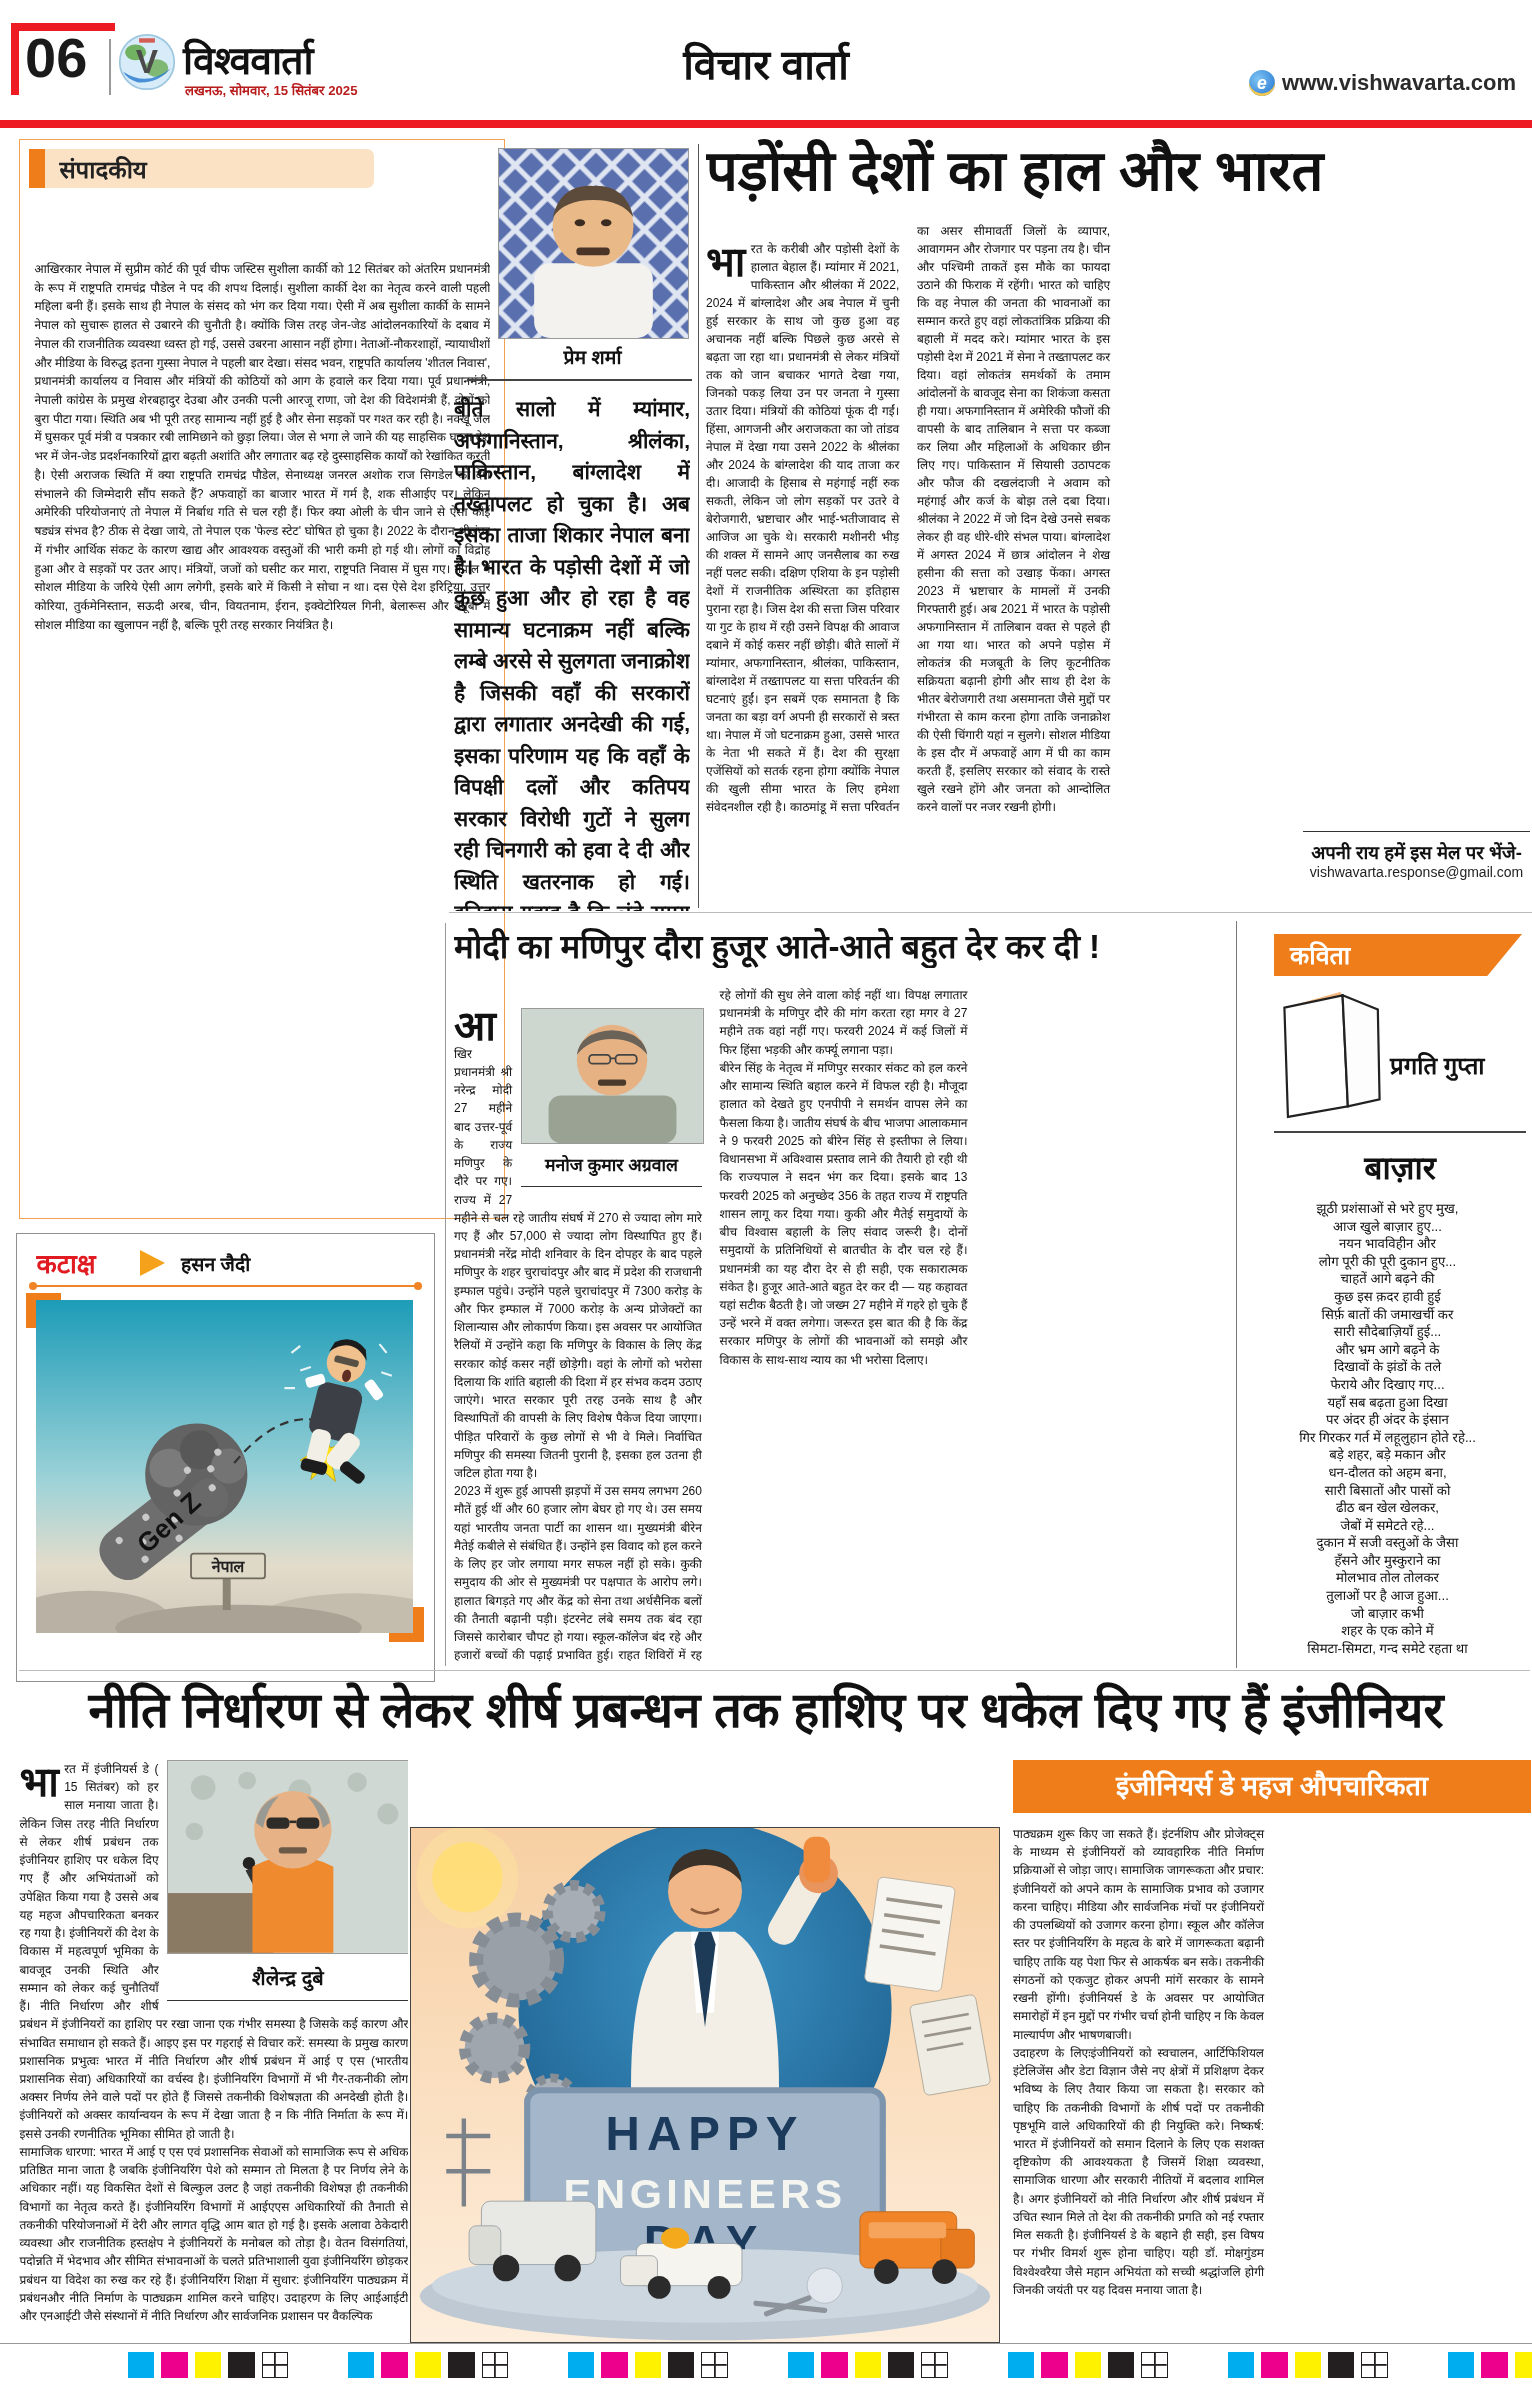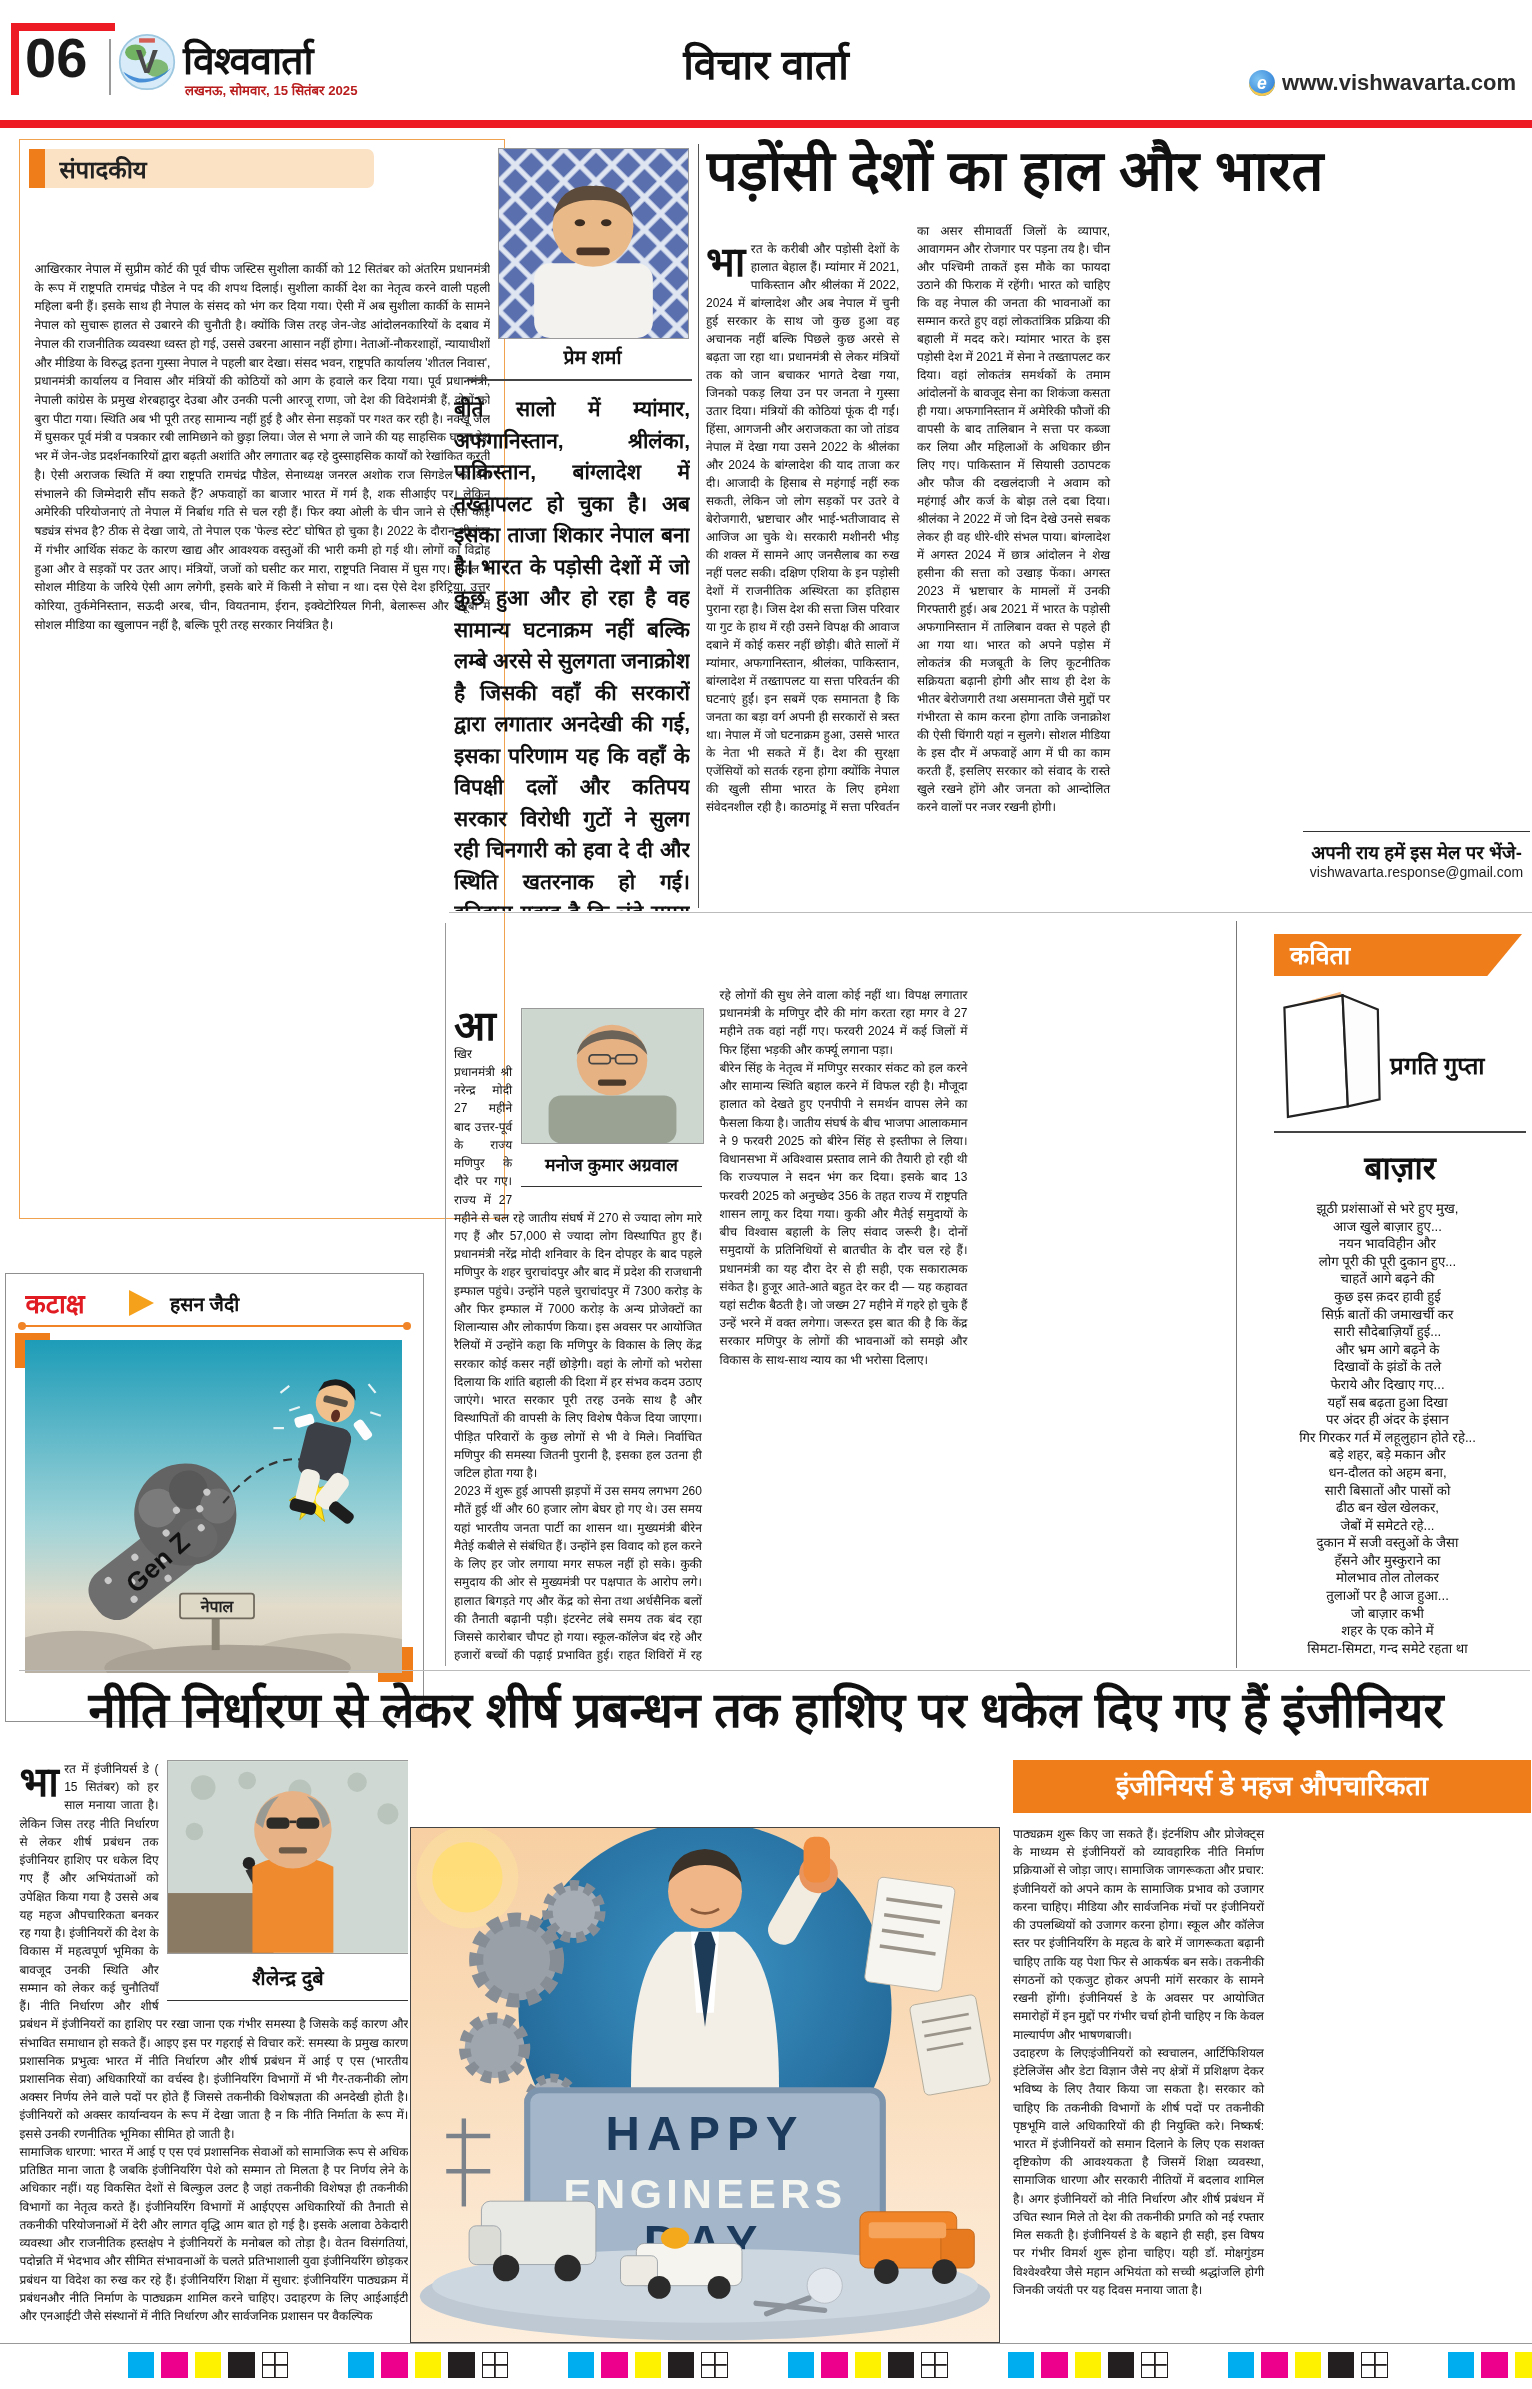--- a/index.html
+++ b/index.html
@@ -23,21 +23,21 @@
   
   .ed-box{left:19.4px;top:139px;width:486px;height:1080px;border:1.8px solid #f0a24e;box-sizing:border-box;}
   .ed-label-bar{position:absolute;left:8.8px;top:8.8px;width:345px;height:39px;background:#fbe2c5;border-radius:0 7px 7px 0;}
   .ed-label-sq{position:absolute;left:8.8px;top:8.8px;width:16px;height:39px;background:#ef7d1a;}
   .ed-label{position:absolute;left:39px;top:12.3px;font-size:24px;font-weight:bold;color:#222;}
   .ed-head{position:absolute;left:0;right:0;top:63px;text-align:center;font-size:33px;font-weight:bold;}
   .ed-body{position:absolute;left:14px;right:14px;top:120px;bottom:10.6px;font-size:12px;line-height:1.56;
            text-align:justify;overflow:hidden;white-space:pre-line;}
 
   
-  .kt-box{left:5px;top:1233px;width:419px;height:449px;border:1.8px solid #8f8f8f;box-sizing:border-box;margin-top:40px;}
+  .kt-box{left:16px;top:1233px;width:419px;height:449px;border:1.8px solid #8f8f8f;box-sizing:border-box;}
   .kt-label{position:absolute;left:19.4px;top:10.6px;font-size:26.4px;font-weight:bold;color:#e11b22;}
   .kt-arrow{position:absolute;left:123px;top:16px;width:0;height:0;border-left:25px solid #f5a11c;
             border-top:13.2px solid transparent;border-bottom:13.2px solid transparent;}
   .kt-author{position:absolute;left:164px;top:16px;font-size:19.4px;font-weight:bold;}
   .kt-line{position:absolute;left:16px;top:51px;width:384px;height:1.8px;background:#f08426;}
   .kt-dot{position:absolute;top:48px;width:8px;height:8px;border-radius:50%;background:#f08426;}
   .kt-cartoon{position:absolute;left:14px;top:62px;width:388px;height:342px;}
   .kt-corner-tl{position:absolute;left:-5.3px;top:-3.5px;width:35px;height:35px;background:#ef7d1a;}
   .kt-corner-br{position:absolute;right:-5.3px;bottom:-3.5px;width:35px;height:35px;background:#ef7d1a;}
   .kt-img{position:absolute;left:5.3px;top:3.5px;width:377px;height:333px;}
@@ -240,20 +240,21 @@
     <span class="dropcap">भा</span><span>रत के करीबी और पड़ोसी देशों के हालात बेहाल हैं। म्यांमार में 2021, पाकिस्तान और श्रीलंका में 2022, 2024 में बांग्लादेश और अब नेपाल में चुनी हुई सरकार के साथ जो कुछ हुआ वह अचानक नहीं बल्कि पिछले कुछ अरसे से बढ़ता जा रहा था। प्रधानमंत्री से लेकर मंत्रियों तक को जान बचाकर भागते देखा गया, जिनको पकड़ लिया उन पर जनता ने गुस्सा उतार दिया। मंत्रियों की कोठियां फूंक दी गईं। हिंसा, आगजनी और अराजकता का जो तांडव नेपाल में देखा गया उसने 2022 के श्रीलंका और 2024 के बांग्लादेश की याद ताजा कर दी। आजादी के हिसाब से महंगाई नहीं रुक सकती, लेकिन जो लोग सड़कों पर उतरे वे बेरोजगारी, भ्रष्टाचार और भाई-भतीजावाद से आजिज आ चुके थे। सरकारी मशीनरी भीड़ की शक्ल में सामने आए जनसैलाब का रुख नहीं पलट सकी। दक्षिण एशिया के इन पड़ोसी देशों में राजनीतिक अस्थिरता का इतिहास पुराना रहा है। जिस देश की सत्ता जिस परिवार या गुट के हाथ में रही उसने विपक्ष की आवाज दबाने में कोई कसर नहीं छोड़ी। बीते सालों में म्यांमार, अफगानिस्तान, श्रीलंका, पाकिस्तान, बांग्लादेश में तख्तापलट या सत्ता परिवर्तन की घटनाएं हुईं। इन सबमें एक समानता है कि जनता का बड़ा वर्ग अपनी ही सरकारों से त्रस्त था। नेपाल में जो घटनाक्रम हुआ, उससे भारत के नेता भी सकते में हैं। देश की सुरक्षा एजेंसियों को सतर्क रहना होगा क्योंकि नेपाल की खुली सीमा भारत के लिए हमेशा संवेदनशील रही है। काठमांडू में सत्ता परिवर्तन का असर सीमावर्ती जिलों के व्यापार, आवागमन और रोजगार पर पड़ना तय है। चीन और पश्चिमी ताकतें इस मौके का फायदा उठाने की फिराक में रहेंगी। भारत को चाहिए कि वह नेपाल की जनता की भावनाओं का सम्मान करते हुए वहां लोकतांत्रिक प्रक्रिया की बहाली में मदद करे। म्यांमार भारत के इस पड़ोसी देश में 2021 में सेना ने तख्तापलट कर दिया। वहां लोकतंत्र समर्थकों के तमाम आंदोलनों के बावजूद सेना का शिकंजा कसता ही गया। अफगानिस्तान में अमेरिकी फौजों की वापसी के बाद तालिबान ने सत्ता पर कब्जा कर लिया और महिलाओं के अधिकार छीन लिए गए। पाकिस्तान में सियासी उठापटक और फौज की दखलंदाजी ने अवाम को महंगाई और कर्ज के बोझ तले दबा दिया। श्रीलंका ने 2022 में जो दिन देखे उनसे सबक लेकर ही वह धीरे-धीरे संभल पाया। बांग्लादेश में अगस्त 2024 में छात्र आंदोलन ने शेख हसीना की सत्ता को उखाड़ फेंका। अगस्त 2023 में भ्रष्टाचार के मामलों में उनकी गिरफ्तारी हुई। अब 2021 में भारत के पड़ोसी अफगानिस्तान में तालिबान वक्त से पहले ही आ गया था। भारत को अपने पड़ोस में लोकतंत्र की मजबूती के लिए कूटनीतिक सक्रियता बढ़ानी होगी और साथ ही देश के भीतर बेरोजगारी तथा असमानता जैसे मुद्दों पर गंभीरता से काम करना होगा ताकि जनाक्रोश की ऐसी चिंगारी यहां न सुलगे। सोशल मीडिया के इस दौर में अफवाहें आग में घी का काम करती हैं, इसलिए सरकार को संवाद के रास्ते खुले रखने होंगे और जनता को आन्दोलित करने वालों पर नजर रखनी होगी।</span>
   </div>
   <div class="abs ma-feedback">
     <div class="ma-fb-label">अपनी राय हमें इस मेल पर भेंजे-</div>
     <div class="ma-fb-email">vishwavarta.response@gmail.com</div>
   </div>
 
   <div class="abs hrule" style="left:449px;top:912px;width:1083px;"></div>
   <div class="abs" style="left:445px;top:923px;width:0.9px;height:743px;background:#999;"></div>
 
+  <div class="abs mo-head">मोदी का मणिपुर दौरा हुजूर आते-आते बहुत देर कर दी !</div>
   <div class="abs mo-body">
     <span class="dropcap">आ</span><span class="mo-photo-wrap"><svg class="mo-photo" viewBox="0 0 205 152">
           <rect width="205" height="152" fill="#cdd6cf"></rect>
           <rect x="30" y="98" width="145" height="54" rx="14" fill="#9aa294"></rect>
           <circle cx="102" cy="58" r="40" fill="#e6b284"></circle>
           <path d="M62 52 Q 66 26 102 24 Q 138 26 142 52 Q 128 34 102 34 Q 76 34 62 52 Z" fill="#6b6258"></path>
           <rect x="76" y="52" width="24" height="10" rx="4" fill="none" stroke="#444" stroke-width="2"></rect>
           <rect x="106" y="52" width="24" height="10" rx="4" fill="none" stroke="#444" stroke-width="2"></rect>
           <line x1="100" y1="56" x2="106" y2="56" stroke="#444" stroke-width="2"></line>
           <rect x="86" y="80" width="32" height="7" rx="3" fill="#4a3a2c"></rect>

